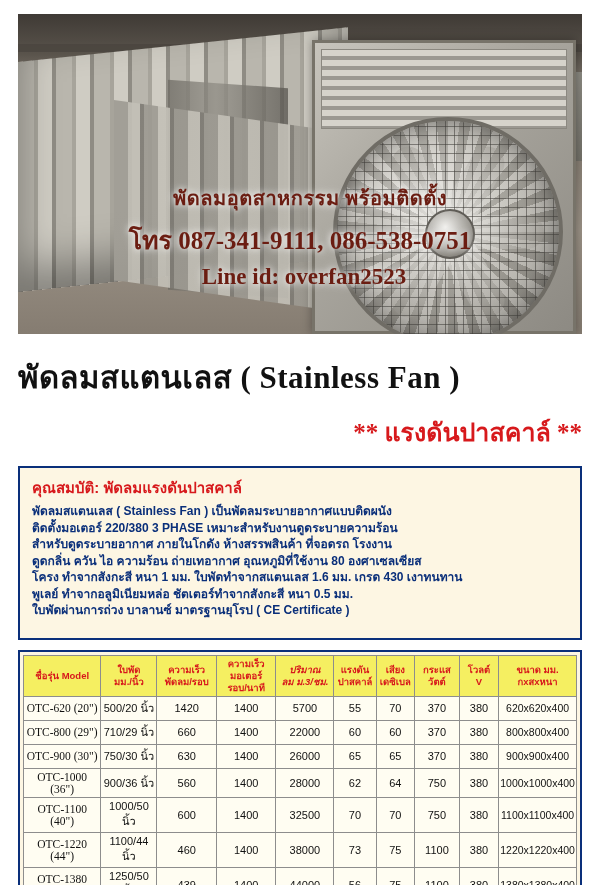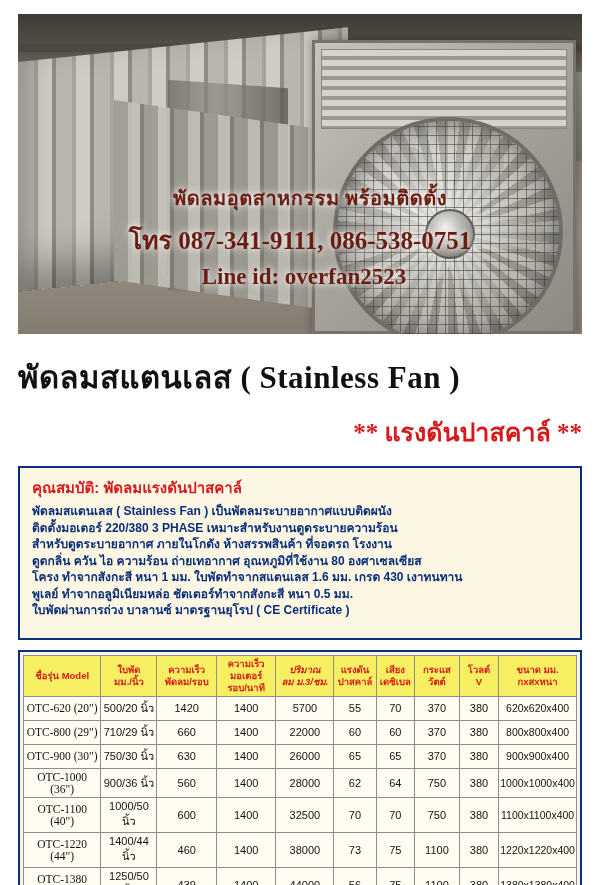--- a/index.html
+++ b/index.html
@@ -410,21 +410,21 @@
           <td>1400</td>
           <td>32500</td>
           <td>70</td>
           <td>70</td>
           <td>750</td>
           <td>380</td>
           <td class="dim">1100x1100x400</td>
         </tr>
         <tr>
           <td class="model">OTC-1220 (44")</td>
-          <td>1400/44 นิ้ว</td>
+          <td>1100/44 นิ้ว</td>
           <td>460</td>
           <td>1400</td>
           <td>38000</td>
           <td>73</td>
           <td>75</td>
           <td>1100</td>
           <td>380</td>
           <td class="dim">1220x1220x400</td>
         </tr>
         <tr>

